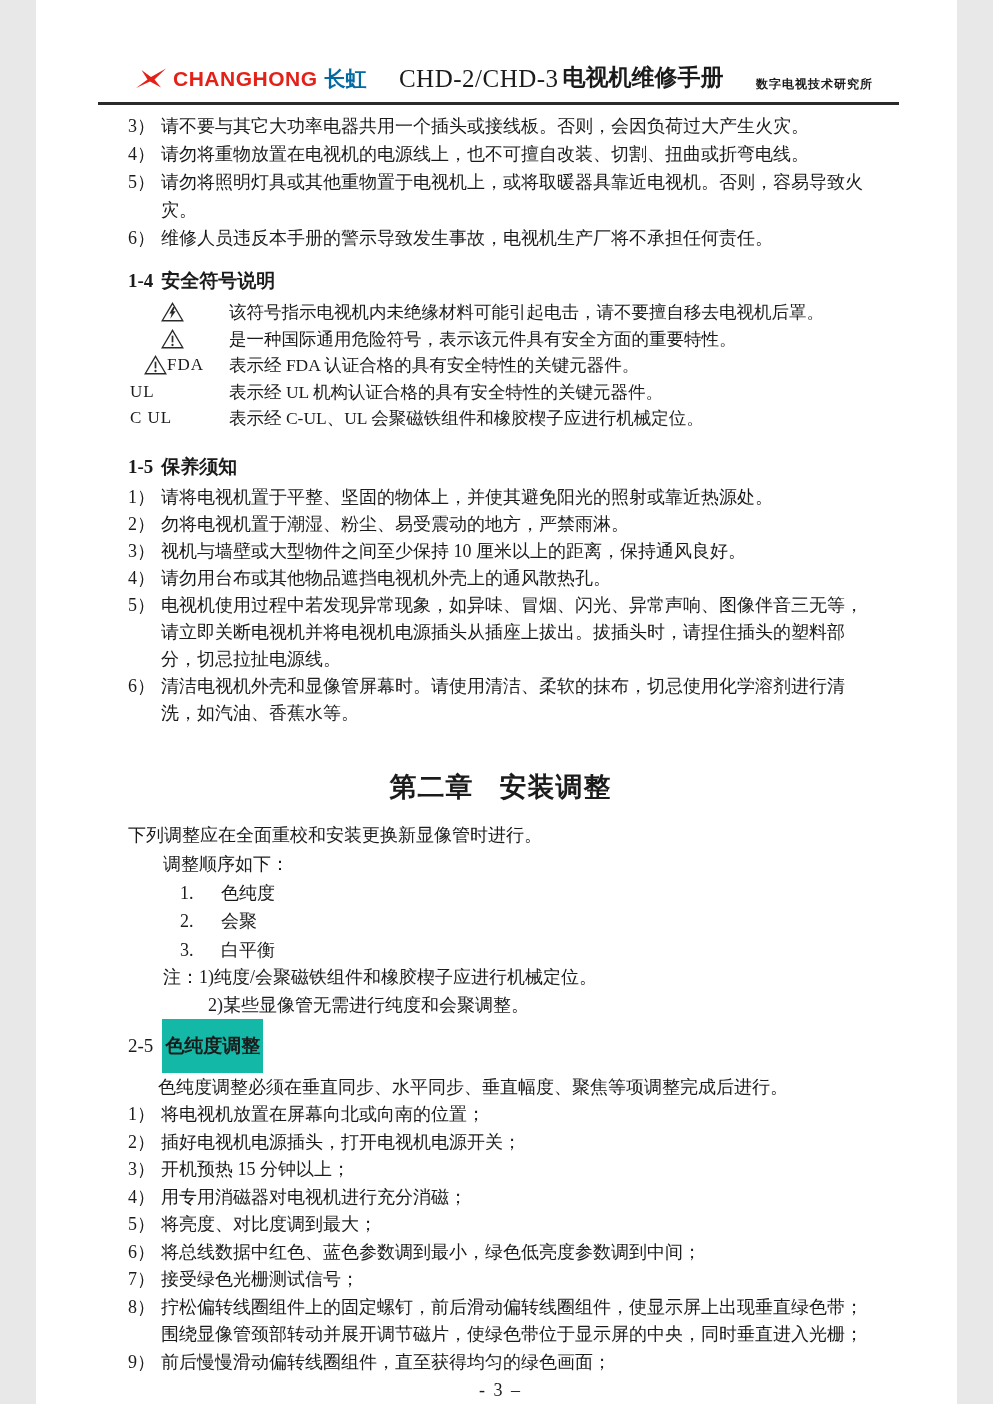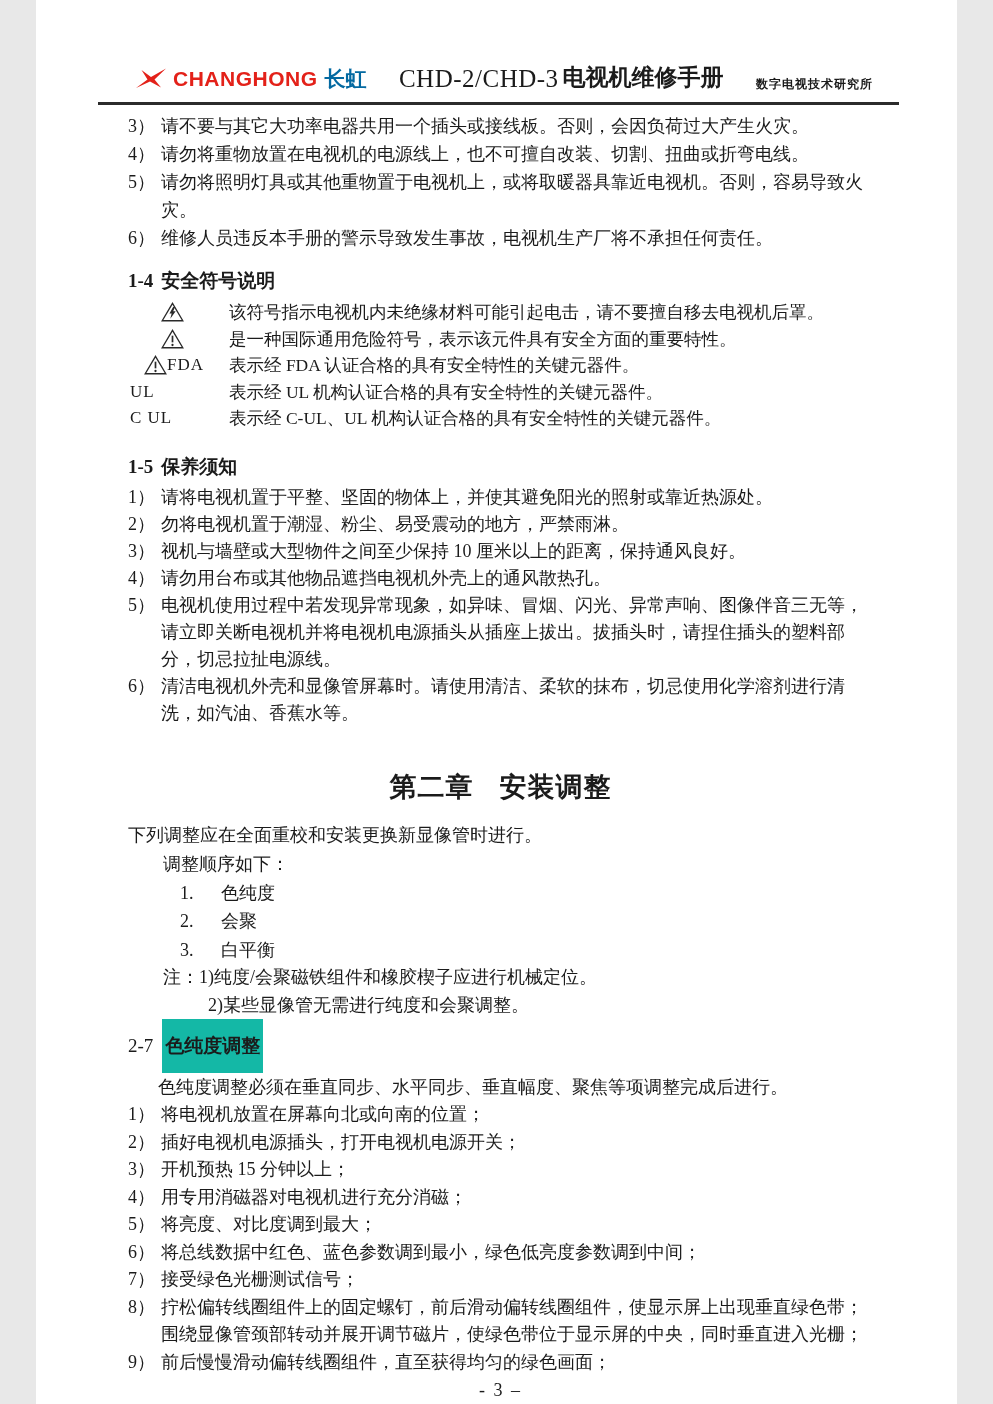--- a/index.html
+++ b/index.html
@@ -135,21 +135,21 @@
       <div class="sym-row">
         <span class="sym-cell label-pad">
           <span class="sym-label">UL</span>
         </span>
         <span class="t-col">表示经 UL 机构认证合格的具有安全特性的关键元器件。</span>
       </div>
       <div class="sym-row">
         <span class="sym-cell label-pad">
           <span class="sym-label">C UL</span>
         </span>
-        <span class="t-col">表示经 C-UL、UL 机构认证合格的具有安全特性的关键元器件。</span>
+        <span class="t-col">表示经 C-UL、UL 会聚磁铁组件和橡胶楔子应进行机械定位。</span>
       </div>
     </div>
 
     <div class="sec-heading mt20">
       <span>1-5</span>
       <span>保养须知</span>
     </div>
     <div class="sec15">
       <div class="line">
         <span class="n-col">1）</span>
@@ -198,21 +198,21 @@
     </div>
     <div class="notes">
       <span>注：</span>
       <div>
         <div>1)纯度/会聚磁铁组件和橡胶楔子应进行机械定位。</div>
         <div class="note-2">2)某些显像管无需进行纯度和会聚调整。</div>
       </div>
     </div>
 
     <div class="sub-heading">
-      <span>2-7</span>
+      <span>2-5</span>
       <span class="hl">色纯度调整</span>
     </div>
     <div class="sub-intro">色纯度调整必须在垂直同步、水平同步、垂直幅度、聚焦等项调整完成后进行。</div>
     <div class="steps">
       <div class="line">
         <span class="n-col">1）</span>
         <span class="t-col">将电视机放置在屏幕向北或向南的位置；</span>
       </div>
       <div class="line">
         <span class="n-col">2）</span>

